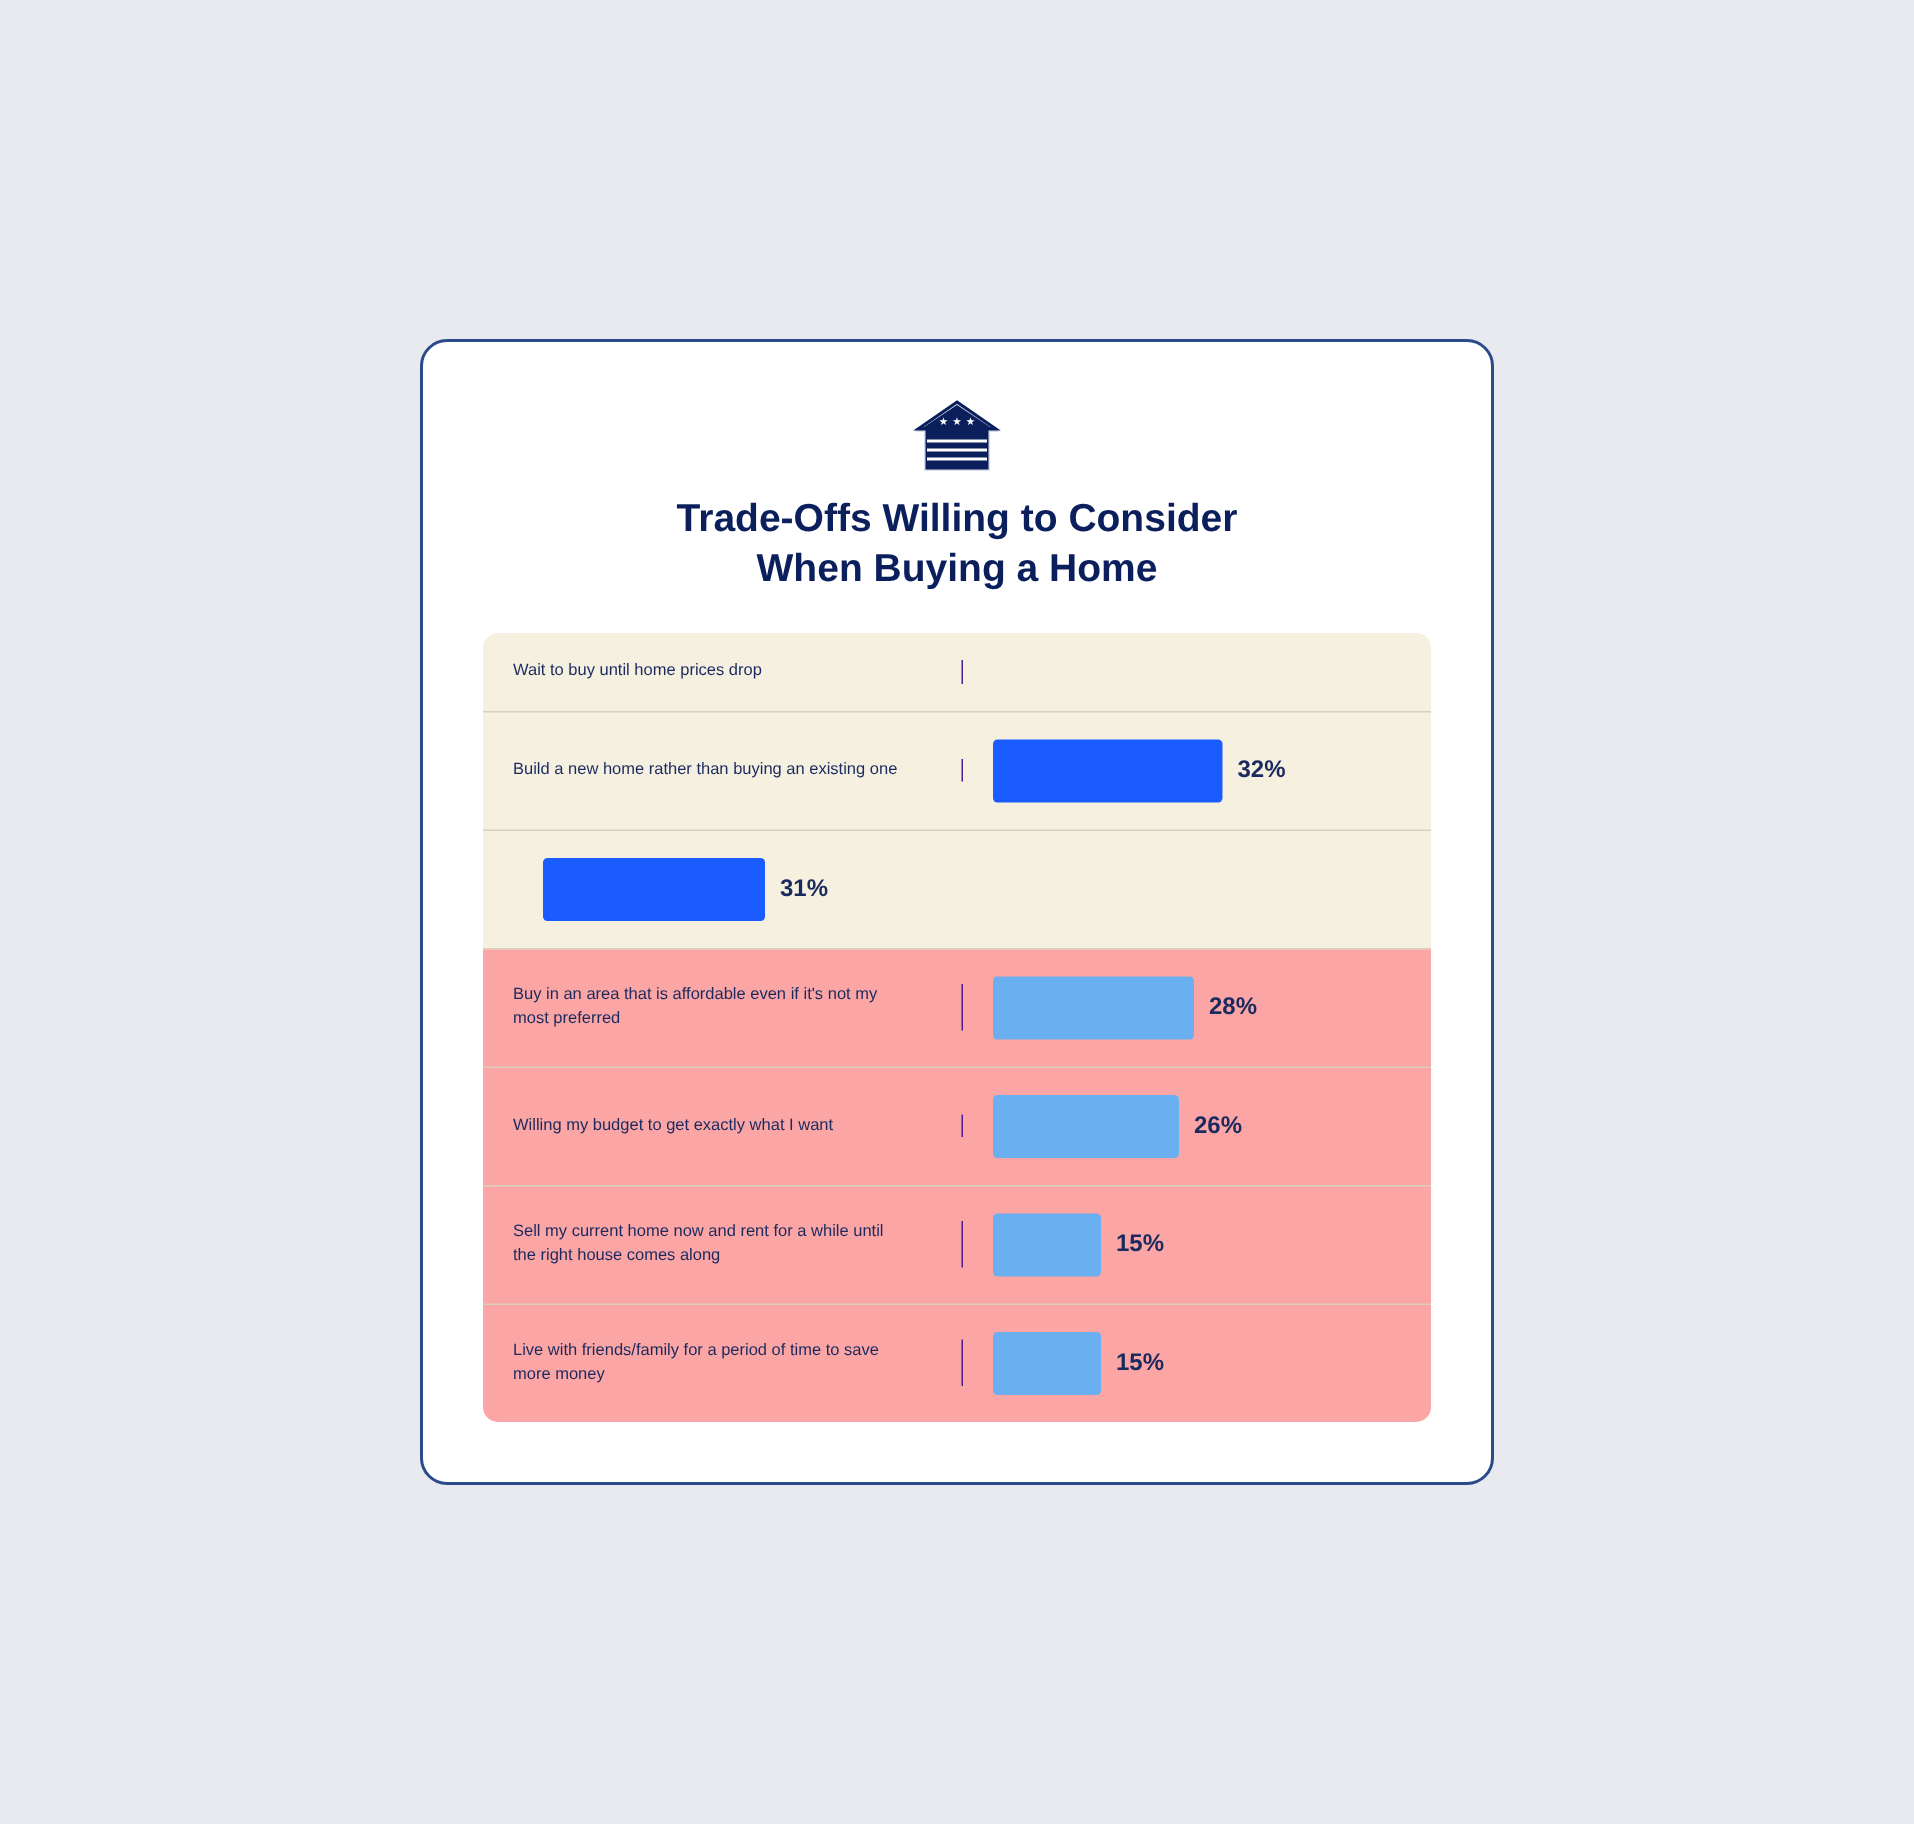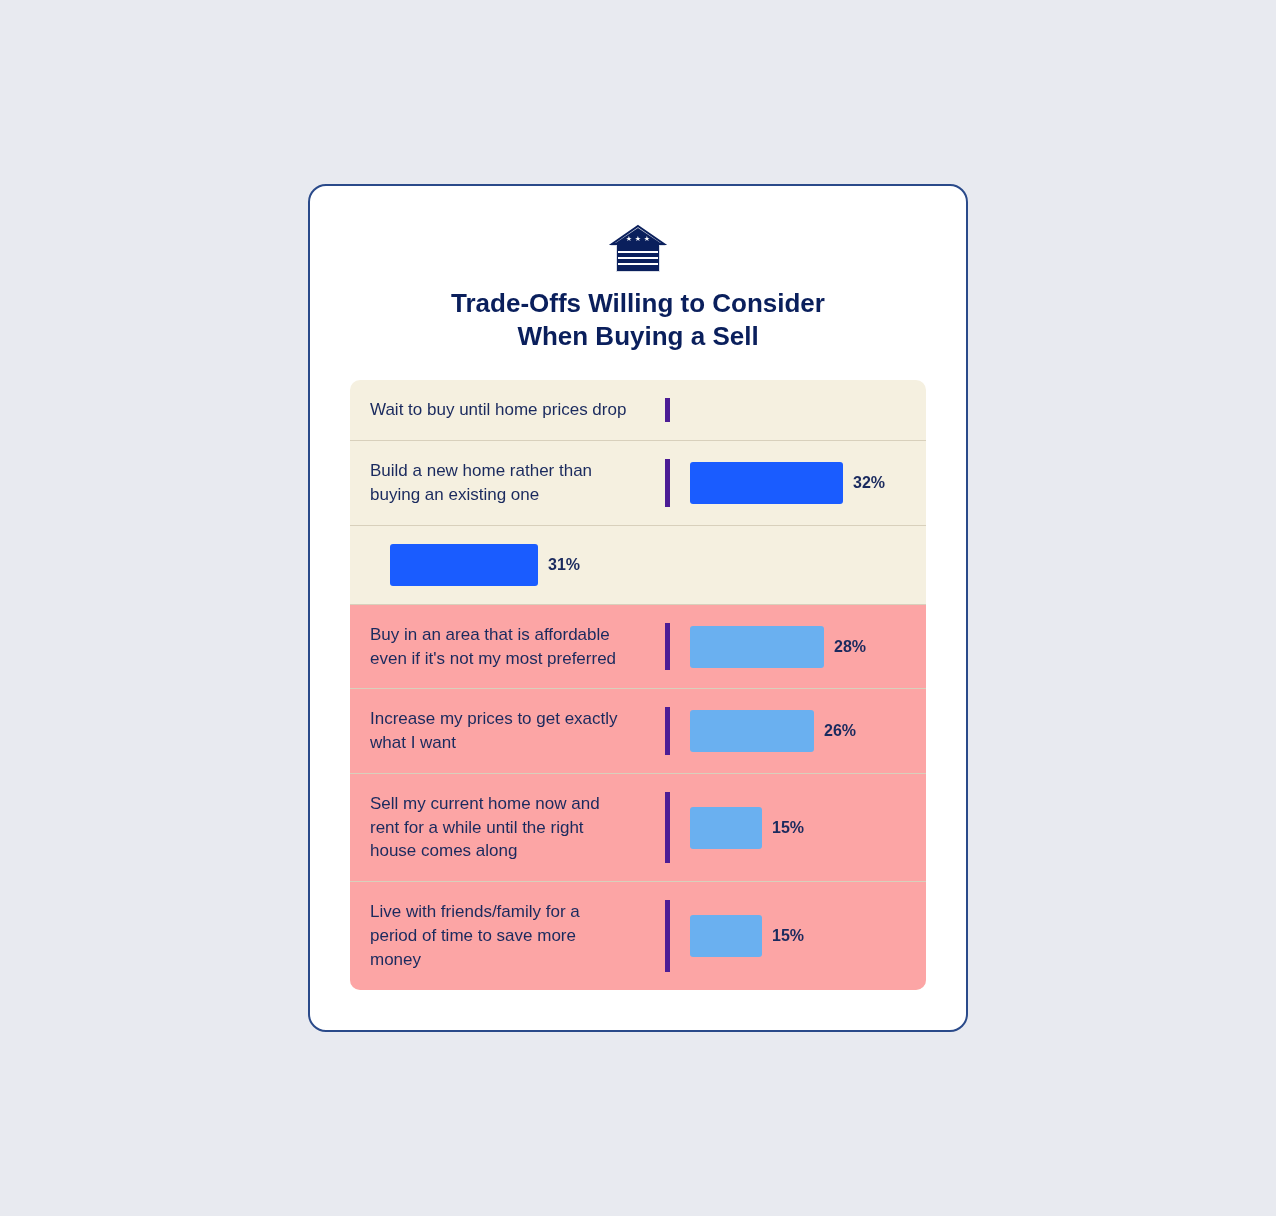--- a/index.html
+++ b/index.html
@@ -11,21 +11,21 @@
       justify-content: center;
       min-height: 100vh;
       font-family: 'Arial', sans-serif;
     }
 
     .card {
       background: #ffffff;
       border-radius: 18px;
       border: 2px solid #2a4a8a;
       padding: 36px 40px 40px;
-      width: 660px;
+      width: 716px;
       max-width: 98vw;
     }
 
     .header {
       text-align: center;
       margin-bottom: 28px;
     }
 
     .logo-icon {
       display: flex;
@@ -65,24 +65,24 @@
       border-bottom: none;
     }
 
     .chart-row.white-bg {
       background: #fca5a5;
     }
 
     .row-label {
       flex: 0 0 300px;
       color: #1a2a5e;
-      font-size: 17px;
+      font-size: 11px;
       line-height: 1.4;
       padding-right: 36px;
-      border-right: 5px solid #4c1d95;
+      border-right: 1px solid #4c1d95;
     }
 
     .row-bar-area {
       flex: 1;
       display: flex;
       align-items: center;
       padding-left: 20px;
       gap: 10px;
     }
 
@@ -125,21 +125,21 @@
 
         <rect x="10" y="22" width="40" height="26" fill="#0a1f5c"></rect>
 
         <line x1="10" y1="30" x2="50" y2="30" stroke="white" stroke-width="2"></line>
         <line x1="10" y1="36" x2="50" y2="36" stroke="white" stroke-width="2"></line>
         <line x1="10" y1="42" x2="50" y2="42" stroke="white" stroke-width="2"></line>
       </svg>
     </div>
     <div class="chart-title">
       <span>Trade-Offs Willing to Consider</span><br>
-      <span>When Buying a Sell</span>
+      <span>When Buying a Home</span>
     </div>
   </div>
 
   <div class="chart-area" id="chart-area">
 
   <div class="chart-row">
       <div class="row-label">Wait to buy until home prices drop</div>
     </div>
       <div class="chart-row">
       <div class="row-label">Build a new home rather than buying an existing one</div>
@@ -155,21 +155,21 @@
       </div>
     </div>
       <div class="chart-row white-bg">
       <div class="row-label">Buy in an area that is affordable even if it's not my most preferred</div>
       <div class="row-bar-area">
         <div class="bar bar-light" style="width:134px;"></div>
         <span class="bar-pct">28%</span>
       </div>
     </div>
       <div class="chart-row white-bg">
-      <div class="row-label">Increase my prices to get exactly what I want</div>
+      <div class="row-label">Willing my budget to get exactly what I want</div>
       <div class="row-bar-area">
         <div class="bar bar-light" style="width:124px;"></div>
         <span class="bar-pct">26%</span>
       </div>
     </div>
       <div class="chart-row white-bg">
       <div class="row-label">Sell my current home now and rent for a while until the right house comes along</div>
       <div class="row-bar-area">
         <div class="bar bar-light" style="width:72px;"></div>
         <span class="bar-pct">15%</span>

